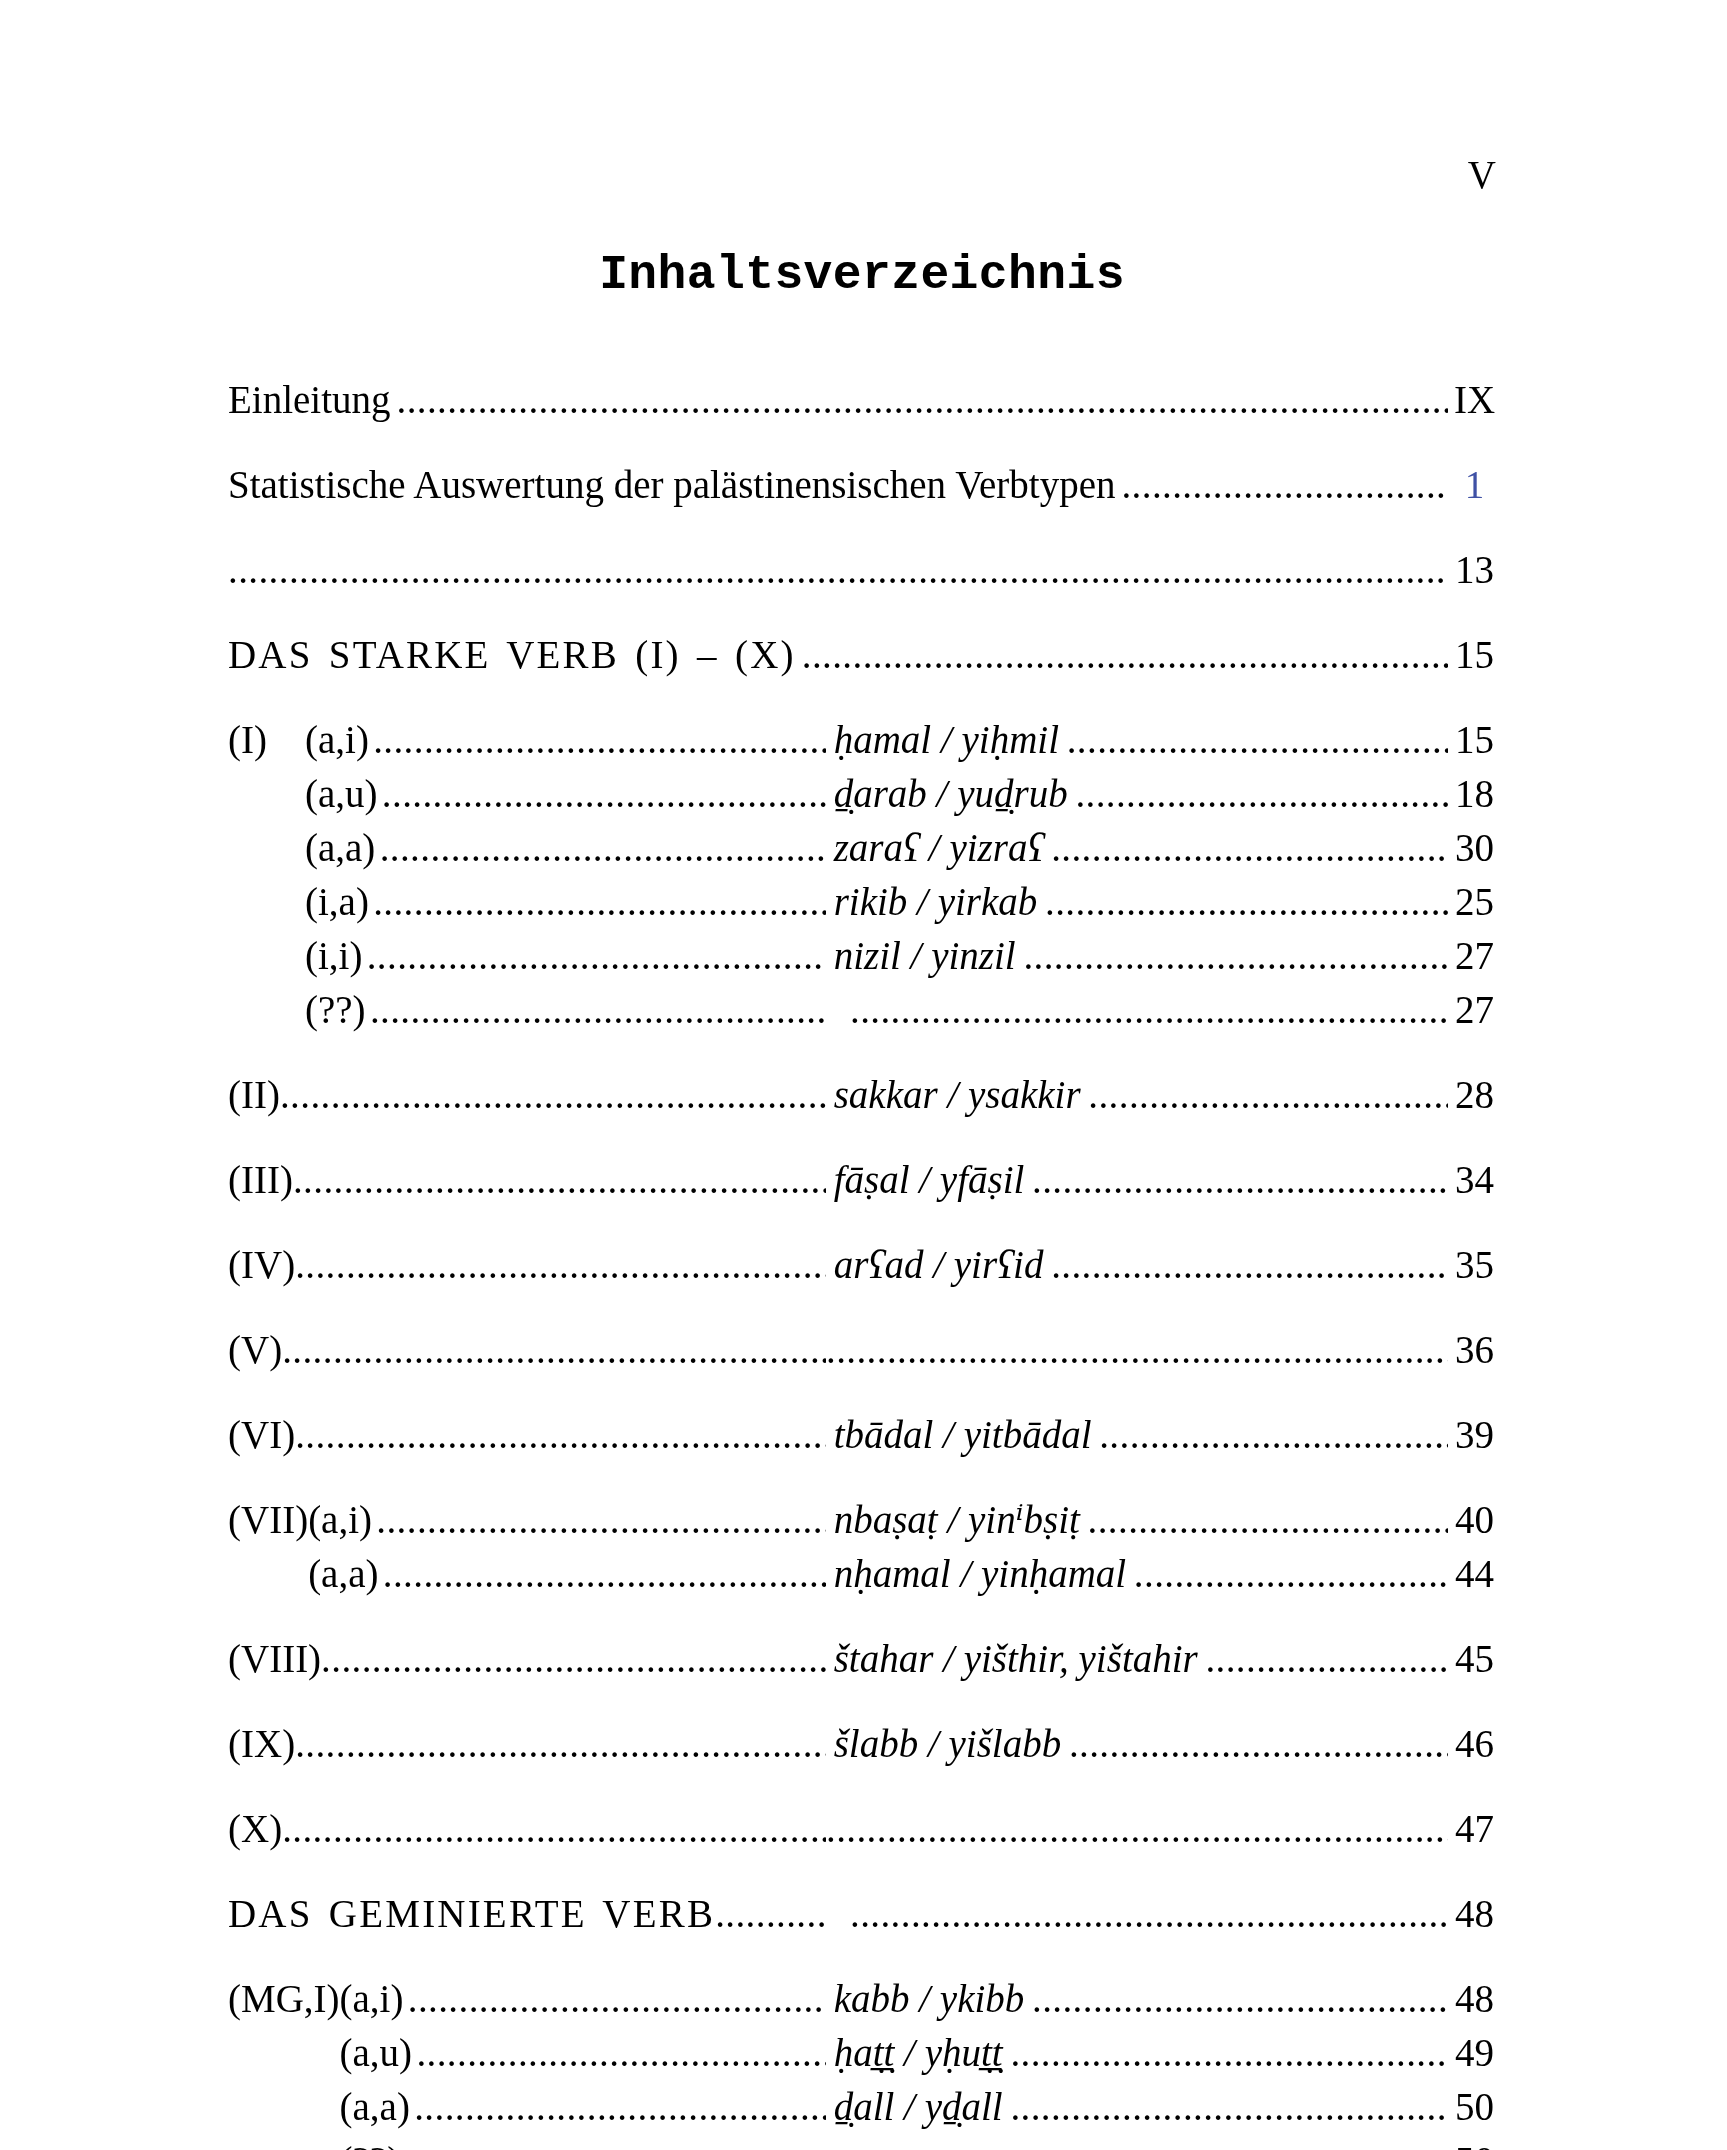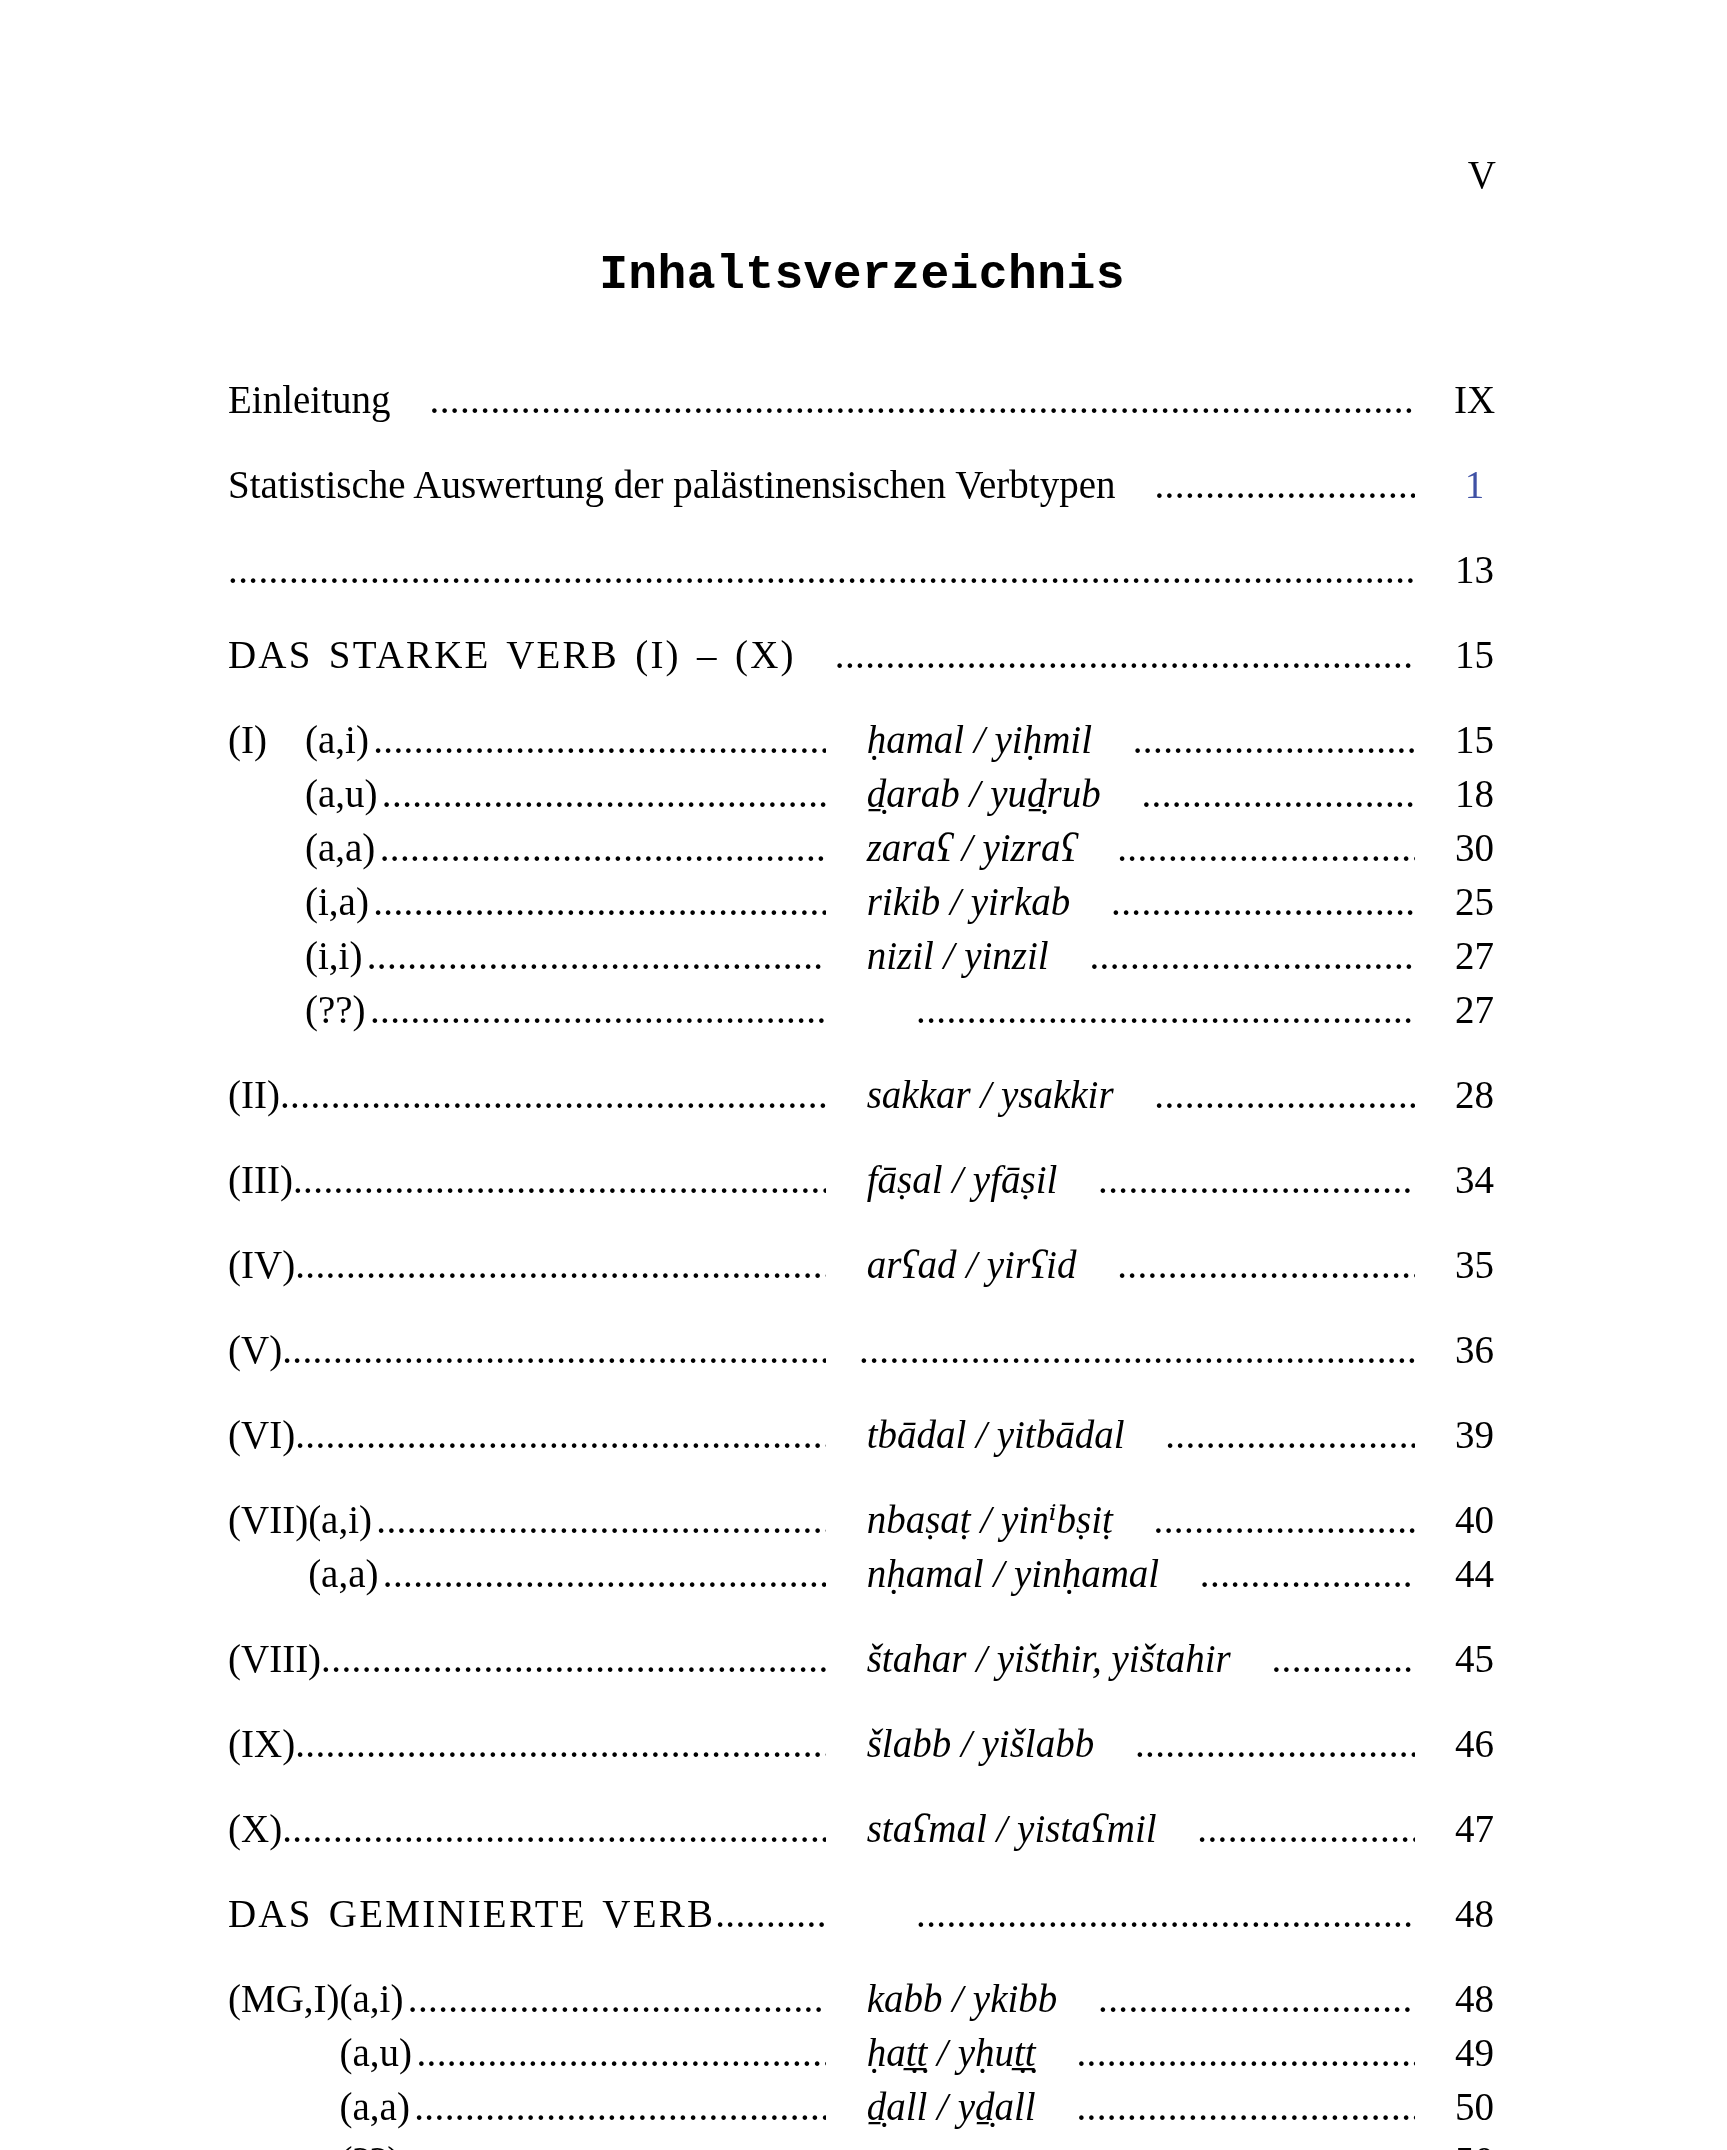--- a/index.html
+++ b/index.html
@@ -10,21 +10,21 @@
     padding:148px 231px 0 228px;
     background:#ffffff;
     color:#000000;
     font-family:"Liberation Serif","DejaVu Serif",serif;
     font-size:39px;
     overflow:hidden;
   }
   .corner{height:54px;line-height:54px;text-align:right;}
   .title{margin-top:41px;text-align:center;font-weight:bold;font-size:48px;line-height:65px;letter-spacing:0.4px;font-family:Liberation Mono, monospace;}
   .toc{margin-top:65px;}
-  .row{display:flex;height:54px;line-height:54px;white-space:nowrap;gap:33px;}
+  .row{display:flex;height:54px;line-height:54px;white-space:nowrap;}
   .row.grp{margin-top:31px;}
   .row:first-child{margin-top:0;}
   
   .text{flex:0 0 auto;padding-right:6px;}
   
   .left{flex:0 0 598px;display:flex;overflow:hidden;}
   .label{flex:0 0 auto;}
   .label.minw{min-width:77px;}
   .label.ghost{visibility:hidden;}
   .sublabel{flex:0 0 auto;padding-right:4.3px;}
@@ -228,21 +228,20 @@
     <span class="dots">............................................................................................................................................................................................................................</span>
     <span class="pagenum">46</span>
   </div>
 
   <div class="row grp">
     <span class="left">
       <span class="label">(X)</span>
 
       <span class="dots">............................................................................................................................................................................................................................</span>
     </span>
-    <span class="verb">staʕmal / yistaʕmil</span>
     <span class="dots">............................................................................................................................................................................................................................</span>
     <span class="pagenum">47</span>
   </div>
 
   <div class="row grp">
     <span class="left">
       <span class="label caps-style">DAS GEMINIERTE VERB</span>
 
       <span class="dots">............................................................................................................................................................................................................................</span>
     </span>

